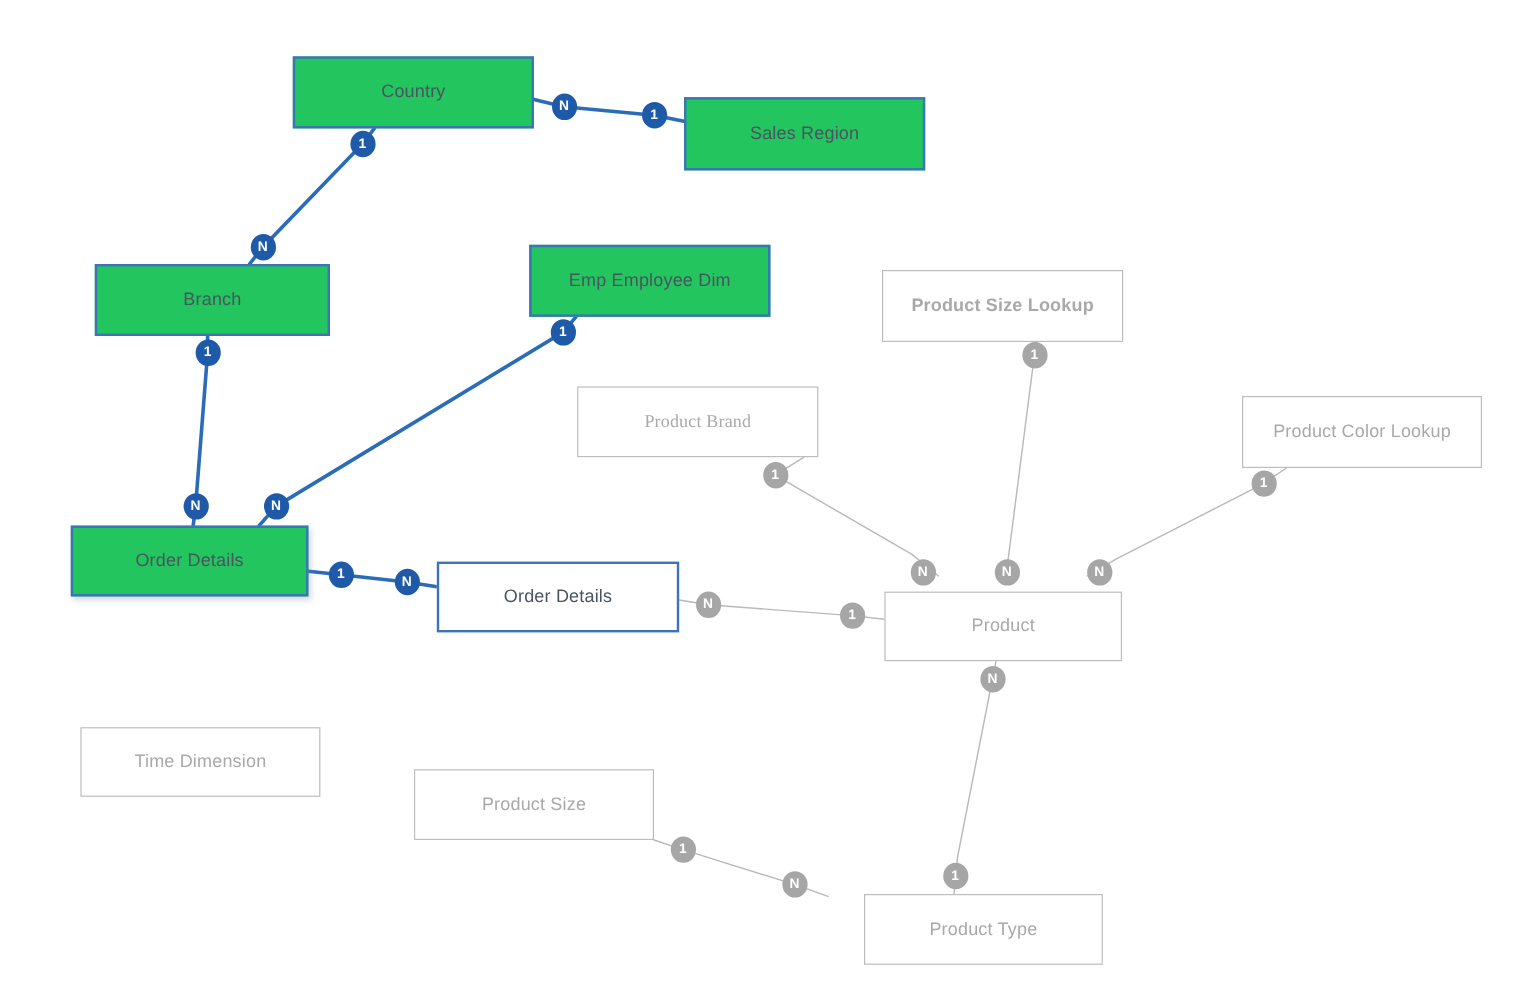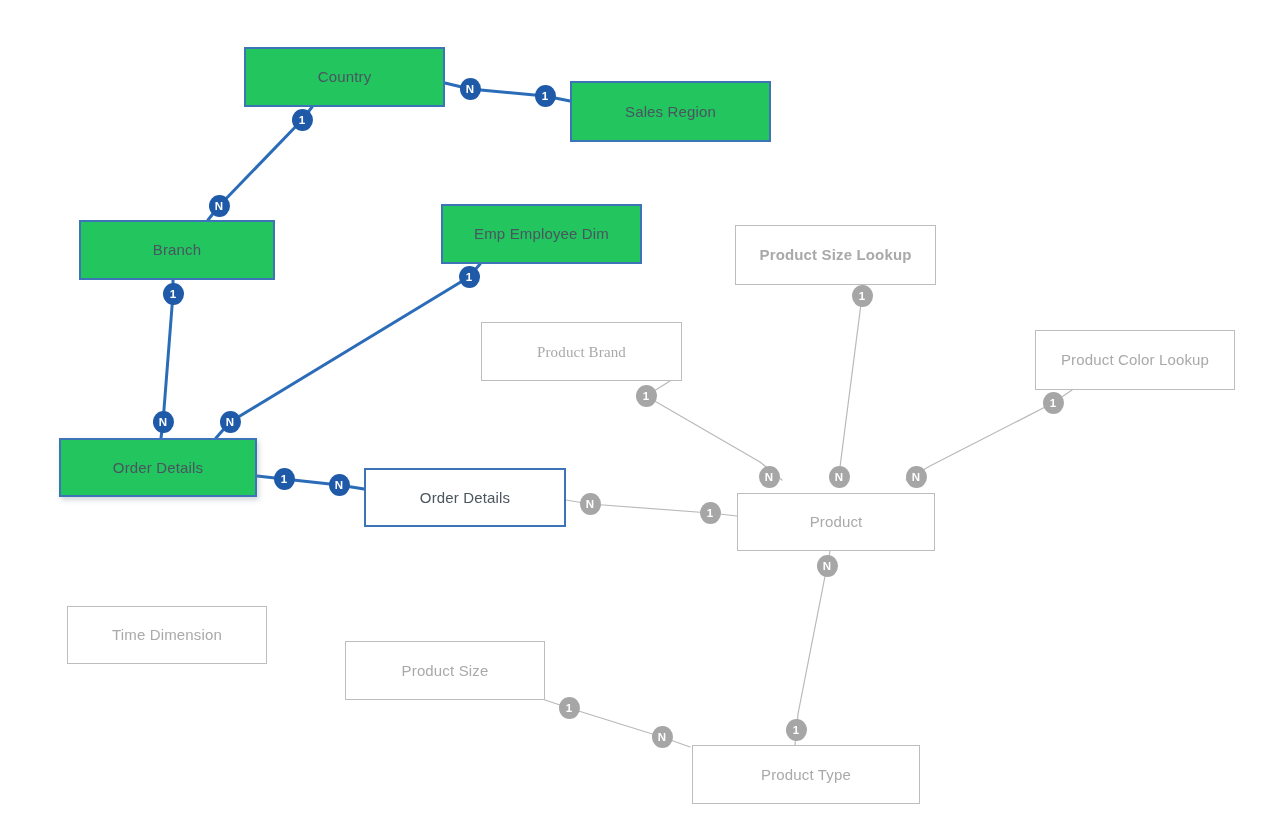--- a/index.html
+++ b/index.html
@@ -116,21 +116,21 @@
       </div>
       <div class="entity dim plain" style="left: 737px; top: 493px; width: 198px; height: 58px;">
         <span>Product</span>
       </div>
       <div class="entity dim plain" style="left: 67px; top: 606px; width: 200px; height: 58px;">
         <span>Time Dimension</span>
       </div>
       <div class="entity dim plain" style="left: 345px; top: 641px; width: 200px; height: 59px;">
         <span>Product Size</span>
       </div>
-      <div class="entity dim plain" style="left: 692px; top: 745px; width: 228px; height: 59px; text-align: center;">
+      <div class="entity dim plain" style="left: 720px; top: 745px; width: 199px; height: 59px; text-align: center;">
         <span>Product Type</span>
       </div>
     </div>
   <div id="badge-layer">
       <div class="badge blue" style="left: 459.5px; top: 78px;">N</div>
       <div class="badge blue" style="left: 534.5px; top: 85px;">1</div>
       <div class="badge blue" style="left: 291.5px; top: 109px;">1</div>
       <div class="badge blue" style="left: 208.5px; top: 195px;">N</div>
       <div class="badge blue" style="left: 162.5px; top: 283px;">1</div>
       <div class="badge blue" style="left: 152.5px; top: 411px;">N</div>

